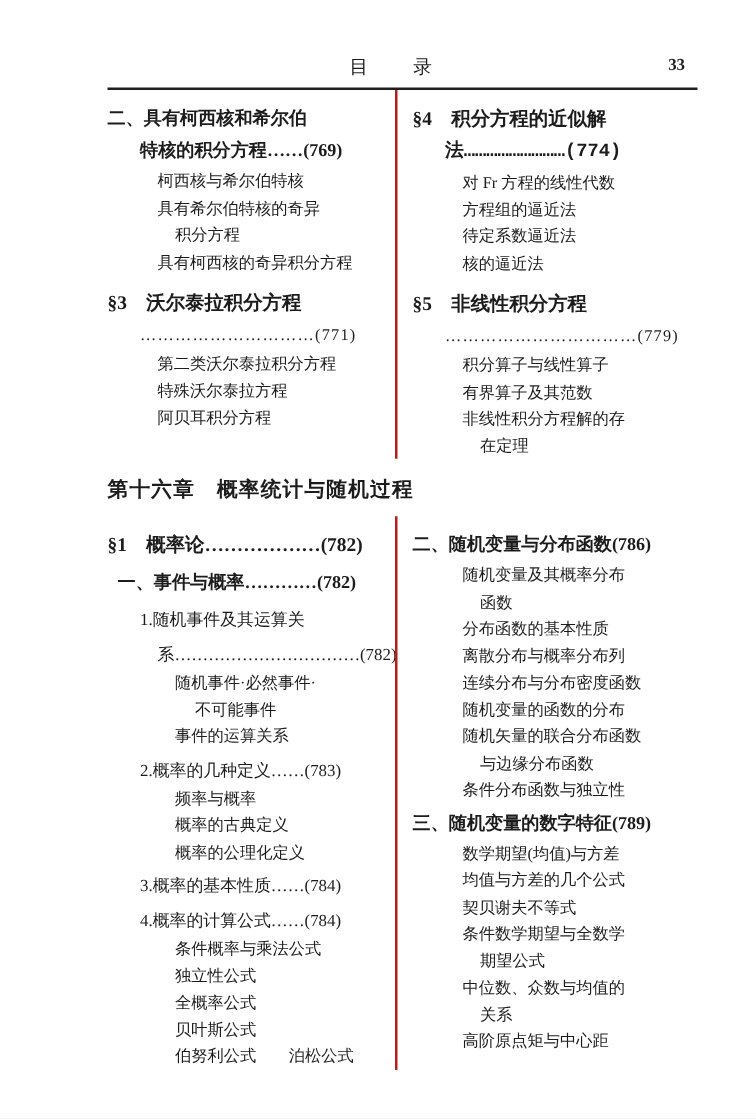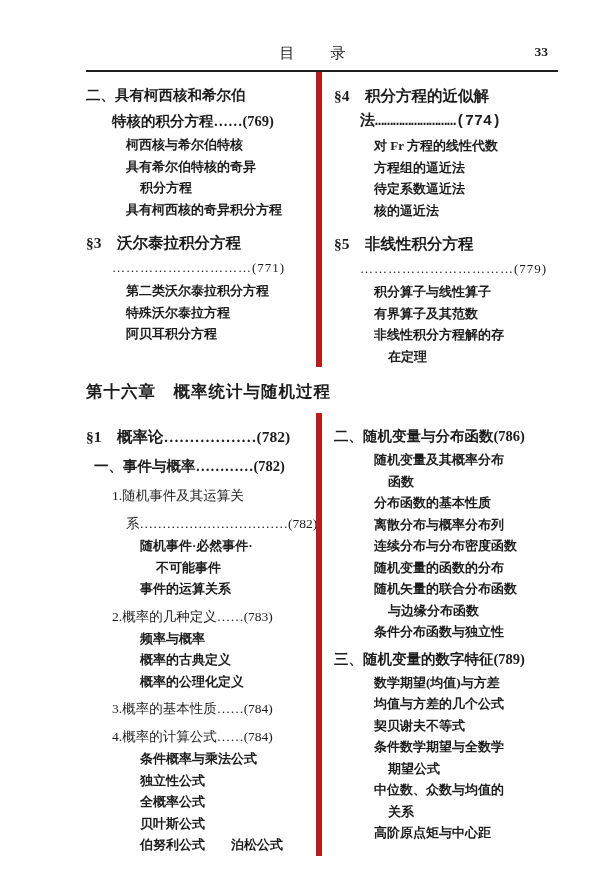--- a/index.html
+++ b/index.html
@@ -41,29 +41,29 @@
     margin-top: 2px;
     height: 0;
   }
   .cols {
     display: flex;
     align-items: stretch;
   }
   .col { box-sizing: border-box; }
   .col.left  { width: 230px; padding-top: 10px; }
   .col.right { width: 242px; padding-top: 10px; padding-left: 12px;
-               border-left: 6px solid #b91c1c; }
+               border-left: 2px solid #b91c1c; }
   .line { white-space: nowrap; }
   .s-part     { font-weight: 700; font-size: 14.5px; line-height: 26px; margin-top: 3px; }
   .s-partcont { font-weight: 700; font-size: 14.5px; line-height: 26px; }
   .s-sec      { font-weight: 700; font-size: 15.5px; line-height: 27px; margin-top: 9px; }
   .s-seccont  { font-weight: 700; font-size: 15px;   line-height: 26px; font-family: Liberation Mono, monospace; }
   .s-dots     { font-size: 13px; line-height: 24px; letter-spacing: 1px; }
   .s-num      { font-size: 13.5px; line-height: 23px; margin-top: 5px; }
-  .s-leaf     { font-size: 13px; line-height: 21.5px; font-weight: bold; }
+  .s-leaf     { font-size: 13px; line-height: 21.5px; }
   .col .line:first-child { margin-top: 0; }
   .lv0 { padding-left: 0; }
   .lv1 { padding-left: 8px; }
   .lv2 { padding-left: 26px; }
   .lv3 { padding-left: 40px; }
   .lv4 { padding-left: 54px; }
   .lv5 { padding-left: 70px; }
   .chapter {
     text-align: left;
     font-weight: 700;

